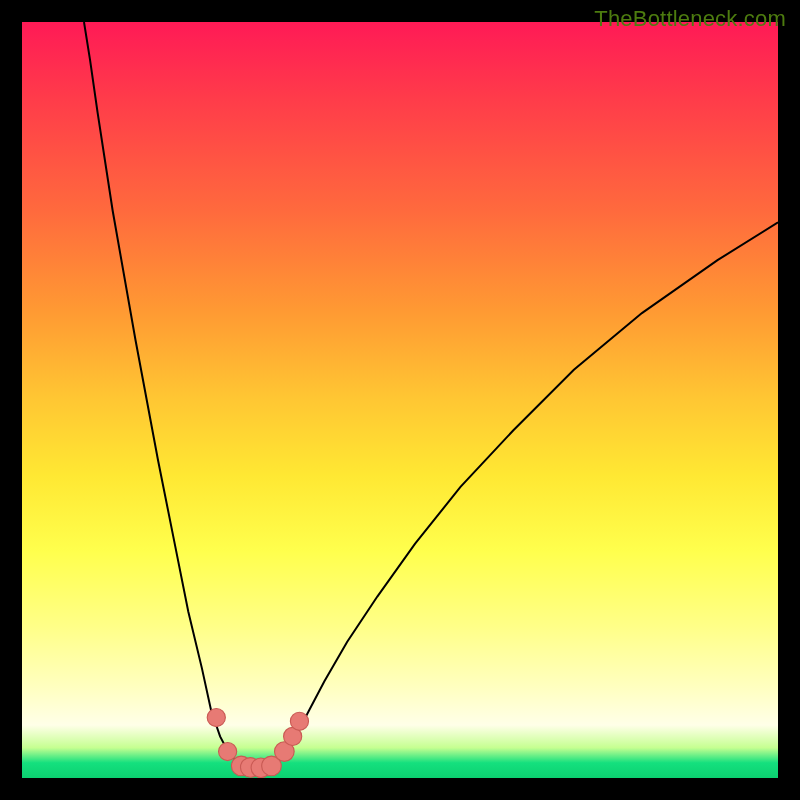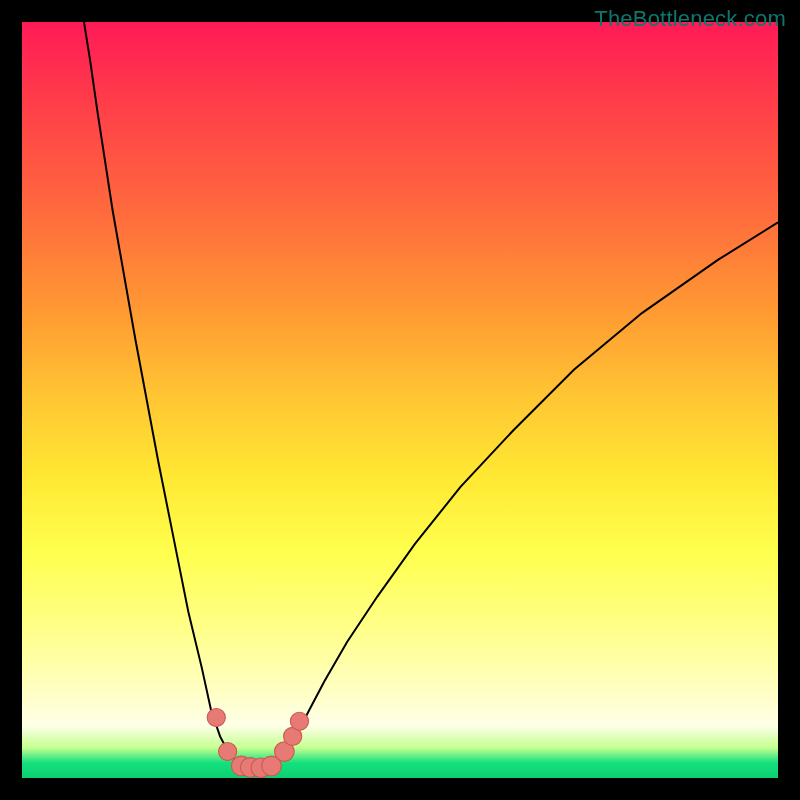--- a/index.html
+++ b/index.html
@@ -1,21 +1,21 @@
 <!DOCTYPE html>
 <html><head>
 <meta charset="utf-8">
 <style>
   * { margin: 0; padding: 0; box-sizing: border-box; }
   body { width: 800px; height: 800px; background: #000; position: relative; font-family: Arial, sans-serif; }
   .watermark {
     position: absolute;
     top: 6px;
     right: 14px;
-    color: #0f766e;
+    color: #4d7c0f;
     font-size: 22px;
     font-weight: 500;
     z-index: 10;
     letter-spacing: 0.2px;
   }
   .plot-area {
     position: absolute;
     left: 22px;
     top: 22px;
     width: 756px;

